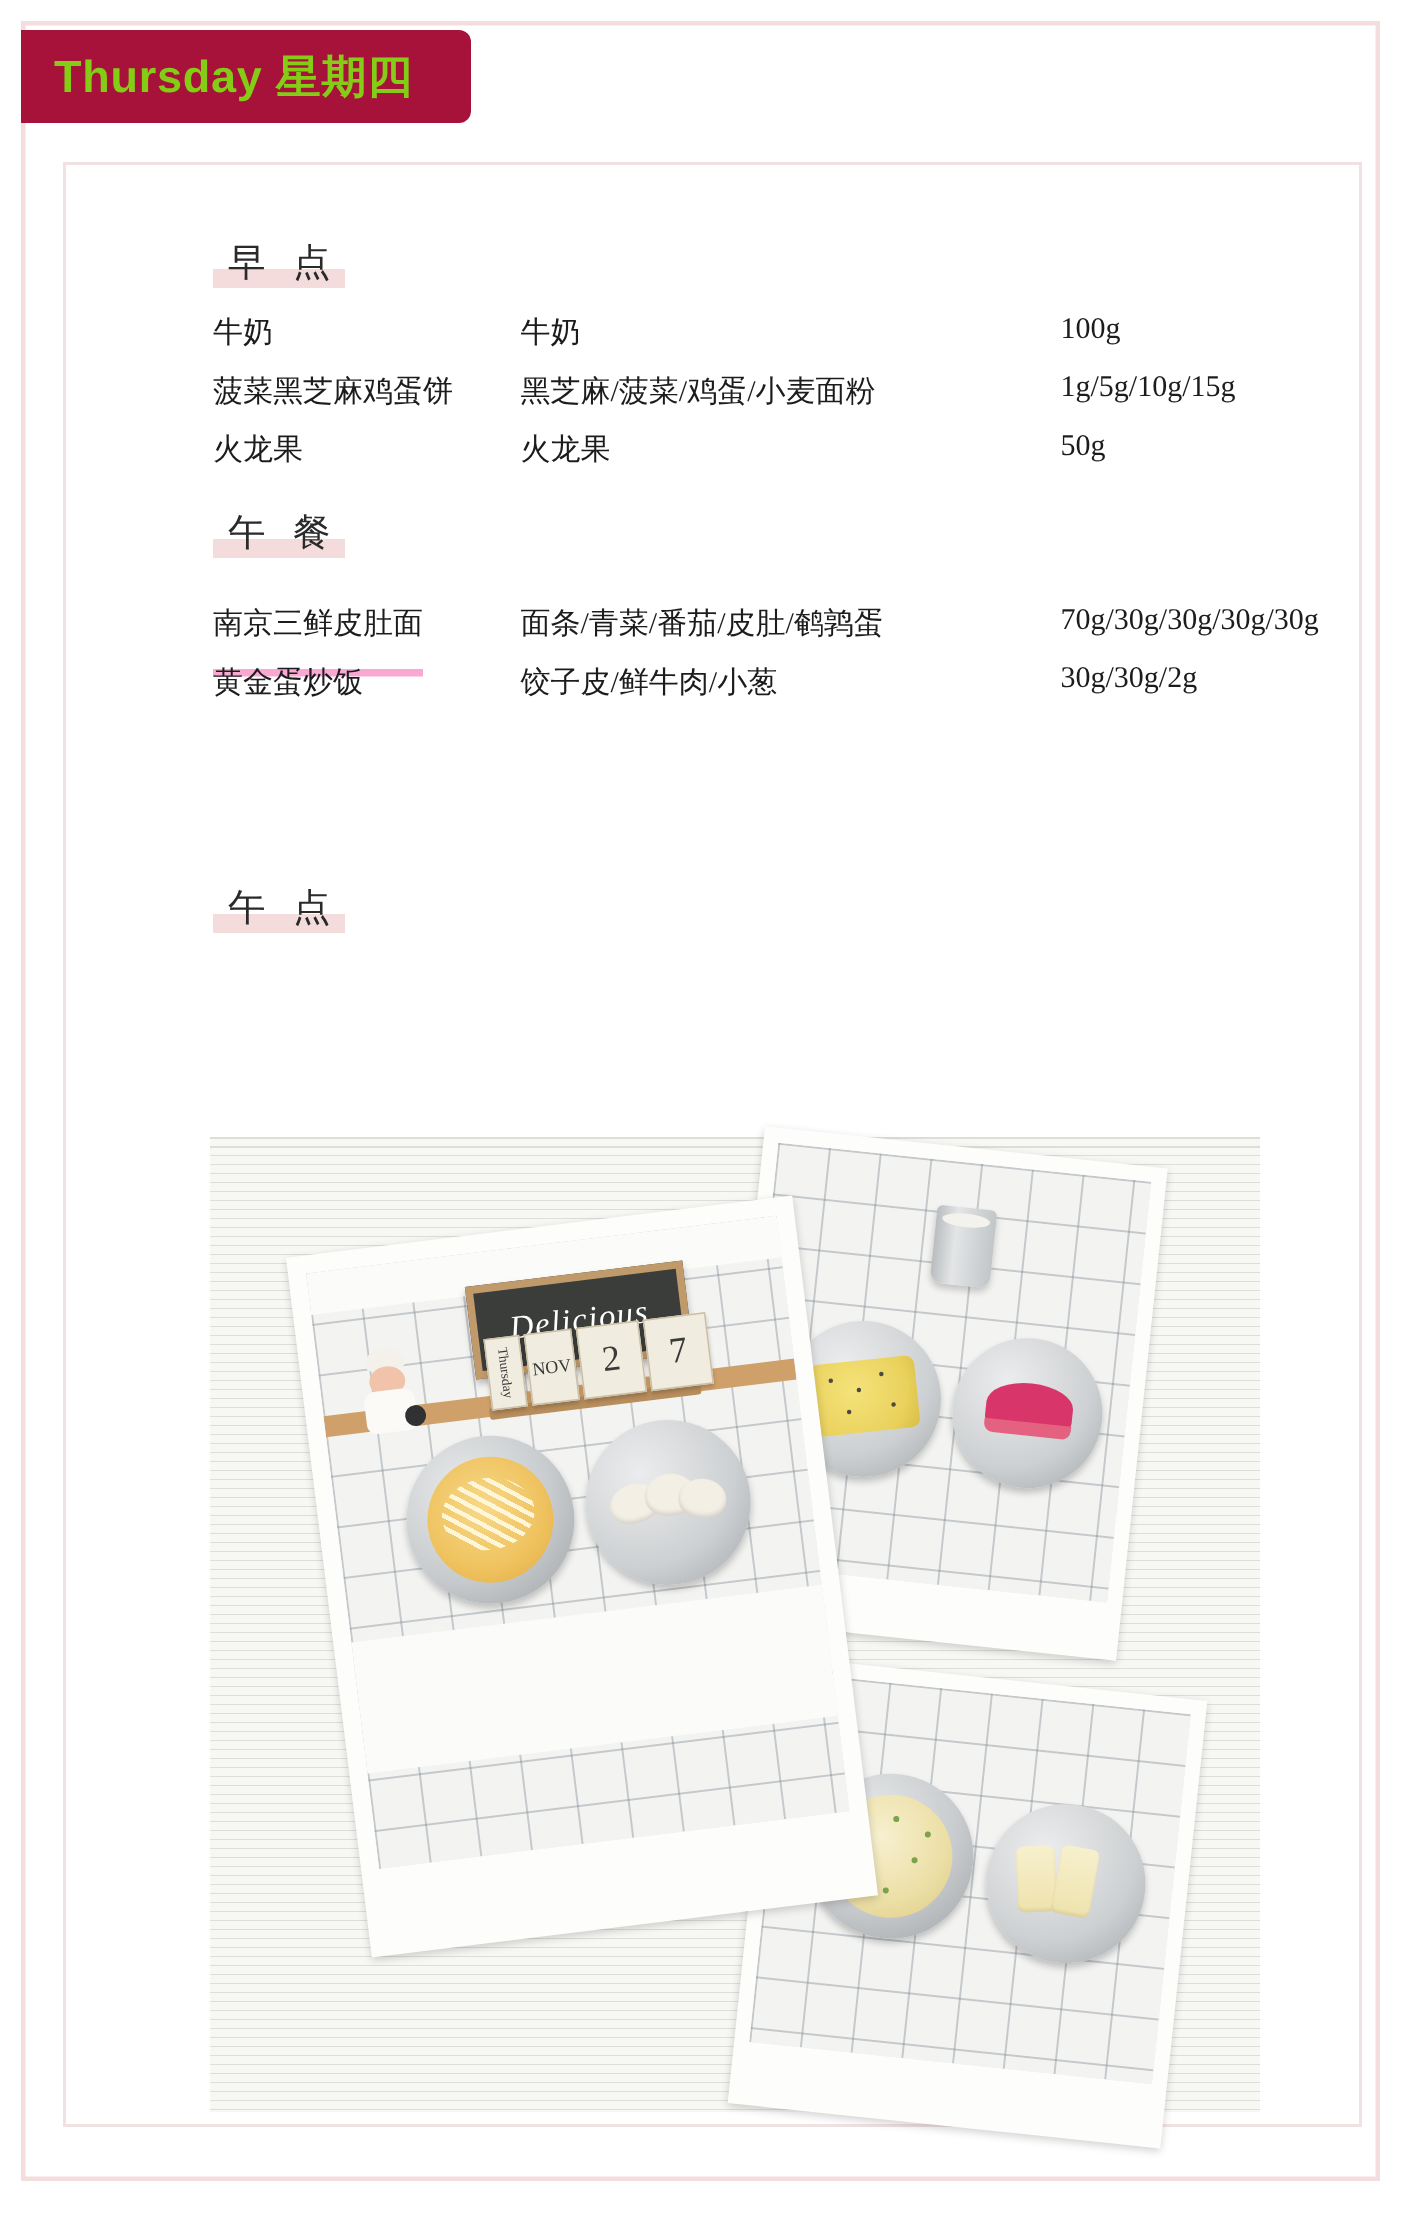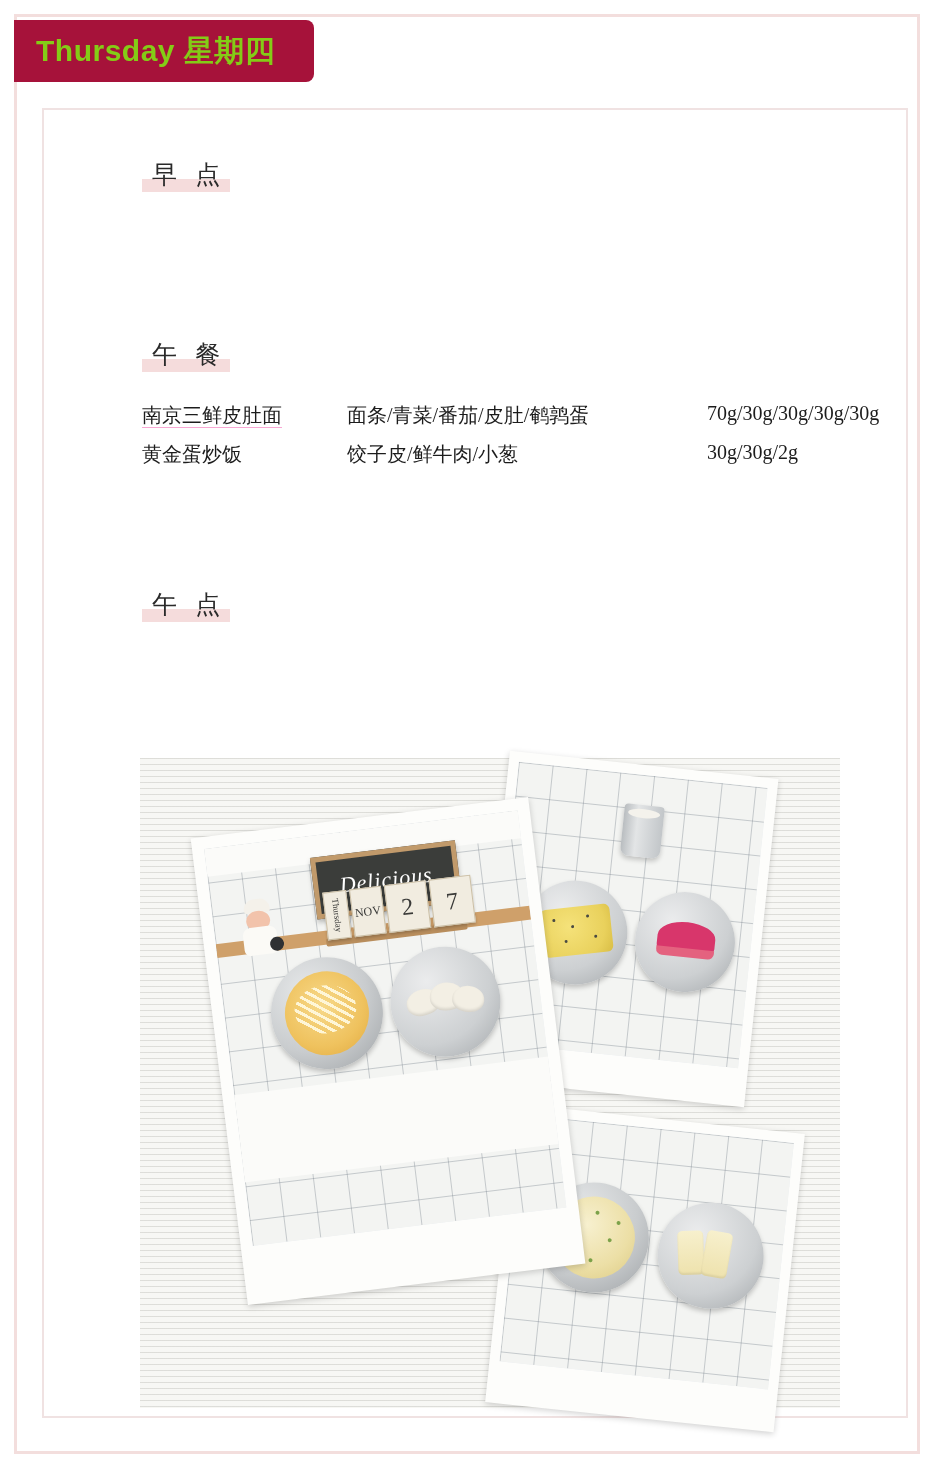--- a/index.html
+++ b/index.html
@@ -97,22 +97,22 @@
     color: #1c1c1c;
     padding: 6px 0;
     vertical-align: top;
     font-family: "Liberation Serif", serif;
   }
   td.col-name { width: 205px; }
   td.col-ing  { width: 360px; }
   td.col-amt  { width: 175px; font-size: 18px; }
 
   .u-wave {
-    border-bottom: 1px solid #f9a8d4;
-    padding-bottom: 1px;
+    border-bottom: 5px solid #f9a8d4;
+    padding-bottom: 19px;
   }
 
   
   .collage {
     position: absolute;
     left: 98px;
     top: 620px;
     width: 700px;
     height: 690px;
   }
@@ -331,20 +331,39 @@
   <div class="inner-frame"></div>
 
   <div class="day-banner">
     <span class="day-text">Thursday 星期四</span>
   </div>
 
   <div class="content">
 
     <div class="meal-section" id="sec-breakfast" style="top:50px;">
       <div class="meal-title">早 点</div>
+      <table class="menu">
+        <tbody>
+          <tr>
+            <td class="col-name">牛奶</td>
+            <td class="col-ing">牛奶</td>
+            <td class="col-amt">100g</td>
+          </tr>
+          <tr>
+            <td class="col-name">菠菜黑芝麻鸡蛋饼</td>
+            <td class="col-ing">黑芝麻/菠菜/鸡蛋/小麦面粉</td>
+            <td class="col-amt">1g/5g/10g/15g</td>
+          </tr>
+          <tr>
+            <td class="col-name">火龙果</td>
+            <td class="col-ing">火龙果</td>
+            <td class="col-amt">50g</td>
+          </tr>
+        </tbody>
+      </table>
     </div>
 
     <div class="meal-section" id="sec-lunch" style="top:230px;">
       <div class="meal-title">午 餐</div>
       <table class="menu" style="margin-top:14px;">
         <tbody>
           <tr>
             <td class="col-name"><span class="u-wave">南京三鲜皮肚面</span></td>
             <td class="col-ing">面条/青菜/番茄/皮肚/鹌鹑蛋</td>
             <td class="col-amt">70g/30g/30g/30g/30g</td>

